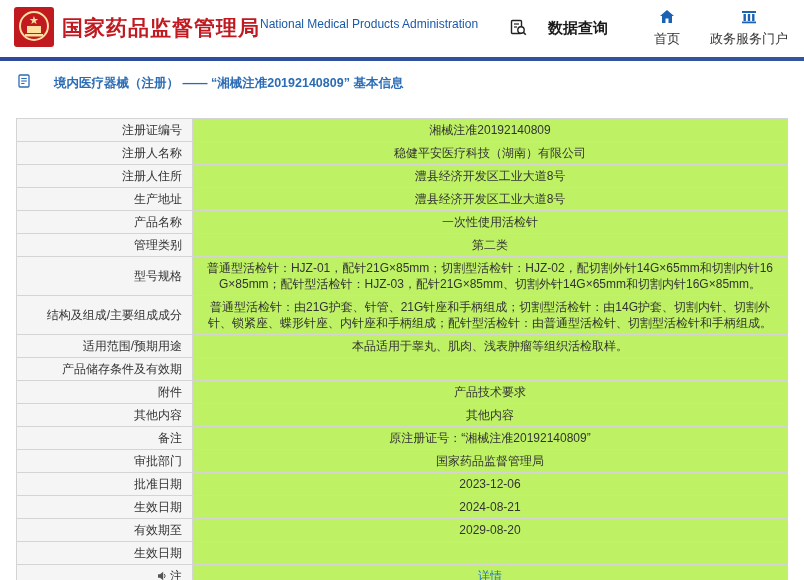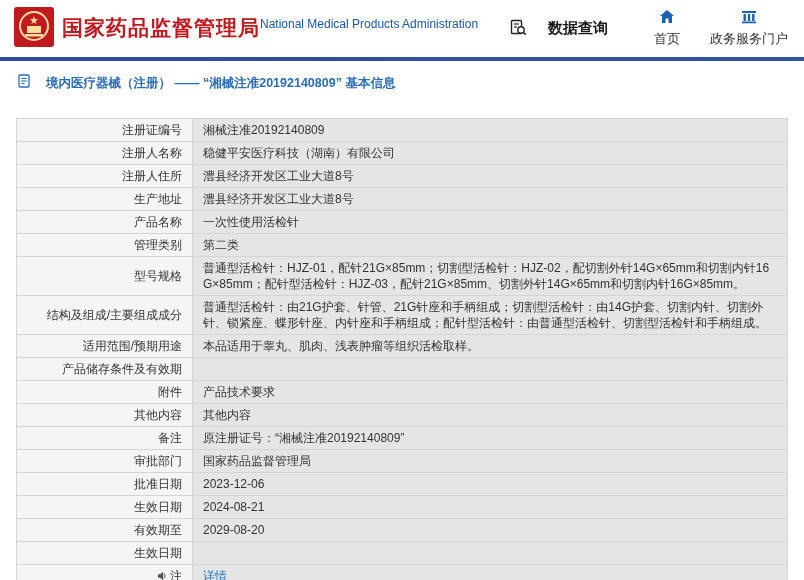--- a/index.html
+++ b/index.html
@@ -11,29 +11,29 @@
   .logo { display:flex; align-items:center; gap:8px; }
   .logo-text { display:flex; flex-direction:row; line-height:1.15; }
   .agency-cn { color:#c01920; font-size:21px; font-weight:bold; letter-spacing:1px; }
   .agency-en { color:#1a5aa8; font-size:12px; margin-top:2px; }
   .section { display:flex; align-items:center; gap:21px; margin-left:32px; font-size:15px; font-weight:bold; color:#1a1a1a; cursor:pointer; }
   .nav { margin-left:auto; display:flex; gap:30px; }
   .nav-item { display:flex; flex-direction:column; align-items:center; gap:3px; font-size:13px; color:#333; cursor:pointer; }
   .blue-line { height:4px; background:linear-gradient(90deg,#2d4a9d,#33549f); }
 
   
-  .page-title-bar { display:flex; align-items:center; gap:16px; margin:13px 0 9px 18px; }
+  .page-title-bar { display:flex; align-items:center; gap:24px; margin:13px 0 9px 18px; }
   .page-title { color:#2b6cb5; font-size:12.5px; font-weight:bold; }
 
   
   .table-wrap { padding:17px 16px; }
   table.info-table { width:100%; border-collapse:collapse; font-size:12px; color:#333; table-layout:fixed; }
   table.info-table td { border:1px solid #d4d4d4; padding:3px 10px; line-height:16px; vertical-align:middle; word-break:break-all; }
   td.label-cell { width:176px; background:#f5f5f5; text-align:right; padding-right:12px; }
-  td.value-cell { background:#e5e5e5; text-align:left; }
+  td.value-cell { background:#bef264; text-align:center; }
   td.value-cell a { color:#2875bb; text-decoration:none; cursor:pointer; }
   tr.single td { height:23px; }
   .note-icon-svg { vertical-align:-1px; margin-right:3px; }
 
   .footer-strip { height:6px; background:#ebebeb; margin-top:2px; }
 </style>
 </head>
 <body>
 
 <div class="header">

